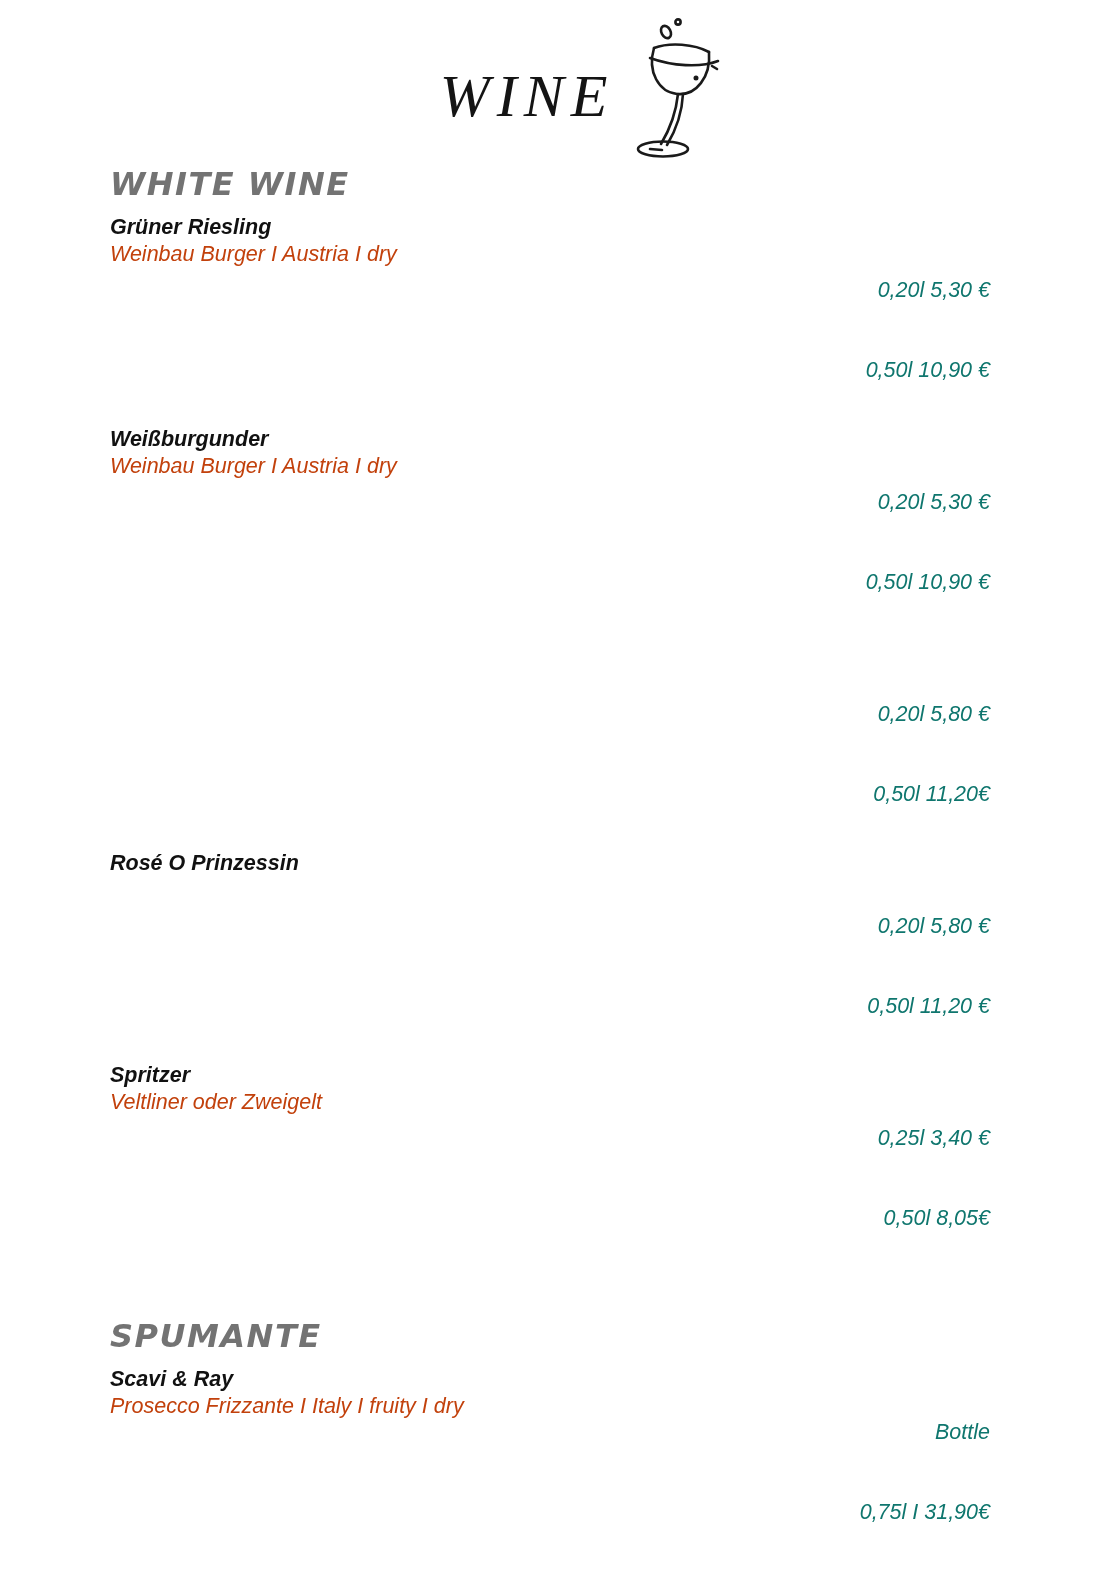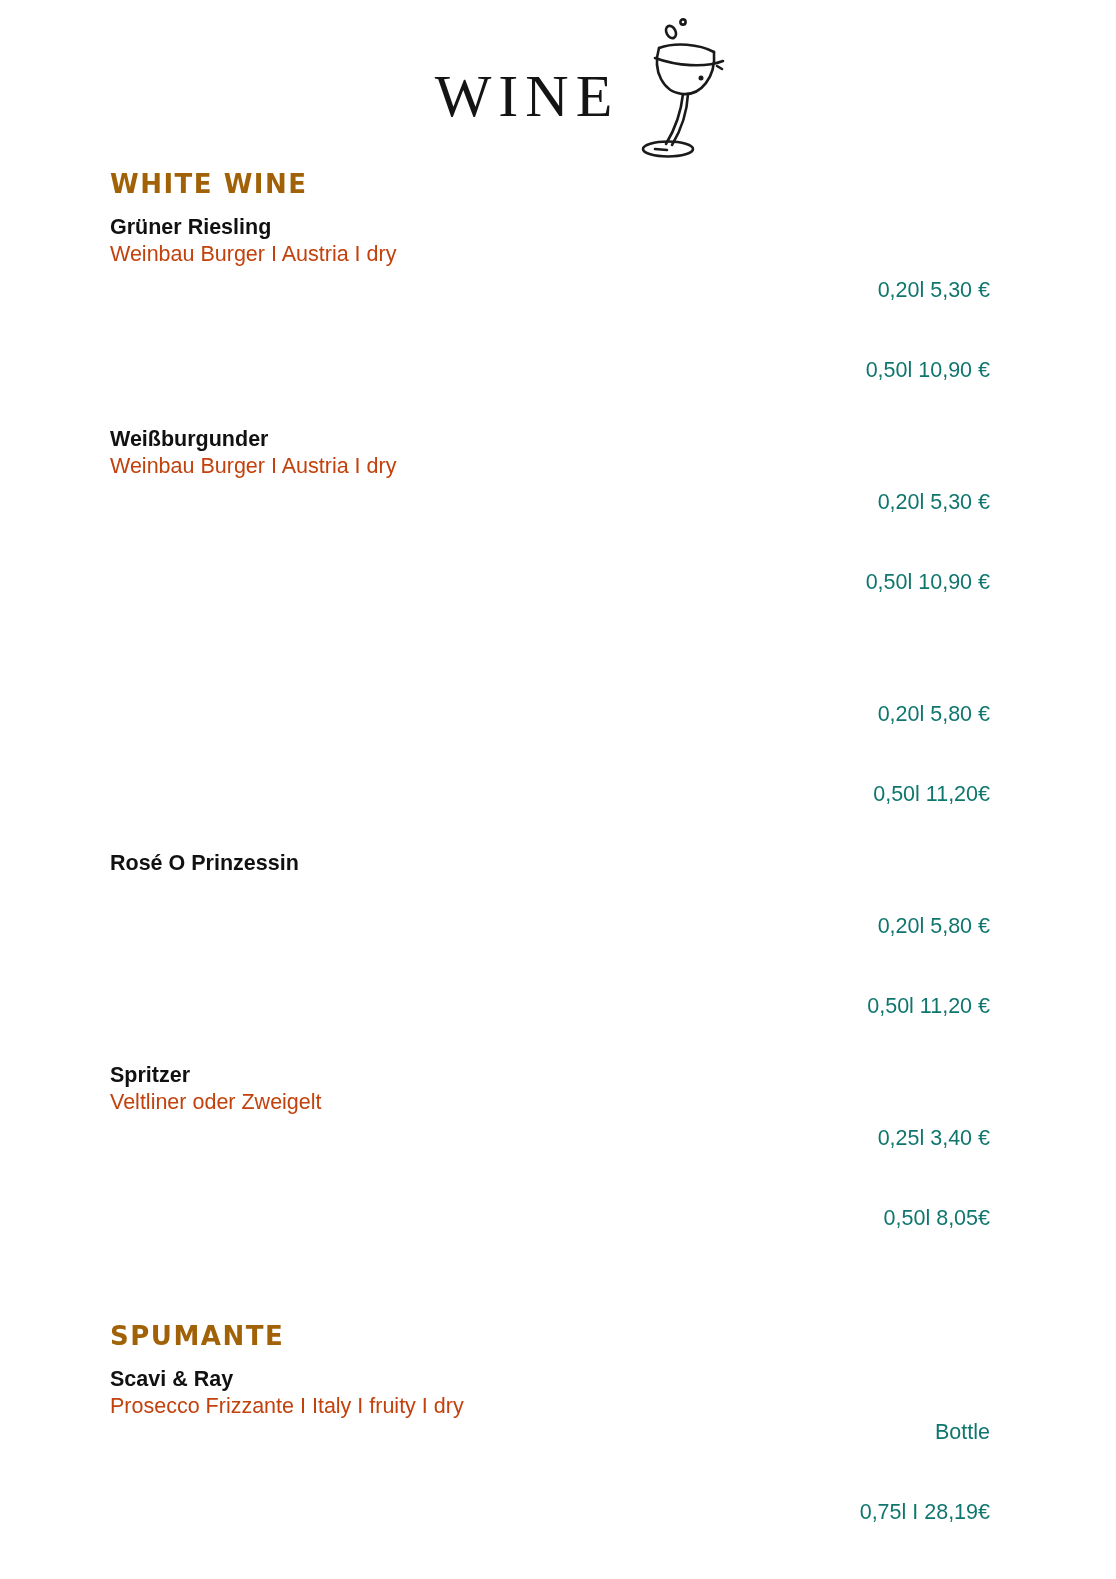--- a/index.html
+++ b/index.html
@@ -7,20 +7,21 @@
     background: #ffffff;
     width: 1116px; height: 1579px;
     overflow: hidden;
     color: #1a1a1a;
     font-family: "Liberation Sans", sans-serif;
   }
   .page {
     box-sizing: border-box;
     width: 1108px; height: 1579px;
     padding: 26px 118px 0 110px;
+    font-style: italic;
   }
   
   .title-row {
     display: flex;
     justify-content: center;
     align-items: flex-start;
     margin-left: 60px;
     height: 142px;
   }
   .menu-title {
@@ -30,23 +31,23 @@
     letter-spacing: 7px;
     margin-top: 36px;
     color: #141414;
   }
   .wine-glass-wrap { margin-left: 6px; margin-top: -10px; }
   
   .section { margin: 0; }
   .section-heading {
     font-family: "DejaVu Sans", sans-serif;
     font-weight: bold;
-    font-size: 26px;
+    font-size: 32px;
     letter-spacing: 1.5px;
-    color: #a16207;
+    color: #737373;
     line-height: 32px;
   }
   .sec-white   { margin-top: 0px; }
   .sec-spumante{ margin-top: 46px; }
   .items { margin-top: 14px; }
   .item-row {
     display: flex;
     justify-content: space-between;
     align-items: flex-start;
   }
@@ -150,21 +151,21 @@
     <div class="section-heading">SPUMANTE</div>
     <div class="items">
 
       <div class="item-row">
         <div class="item-left">
           <div class="item-name">Scavi &amp; Ray</div>
           <div class="item-desc">Prosecco Frizzante I Italy I fruity I dry</div>
         </div>
         <div class="item-prices">
           <div>Bottle</div>
-          <div>0,75l I 28,19€</div>
+          <div>0,75l I 31,90€</div>
         </div>
       </div>
 
       <div class="item-row">
         <div class="item-left">
           <div class="item-name">Scavi &amp; Ray Rosé</div>
 
         </div>
         <div class="item-prices">
           

